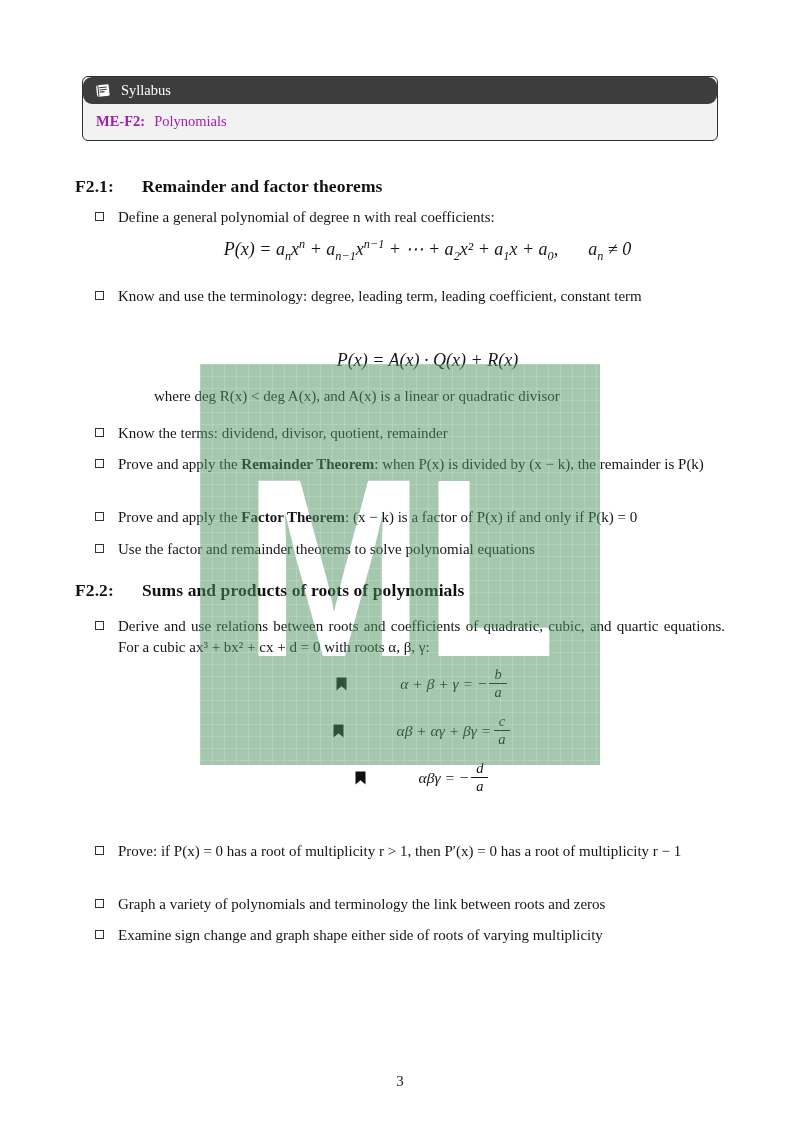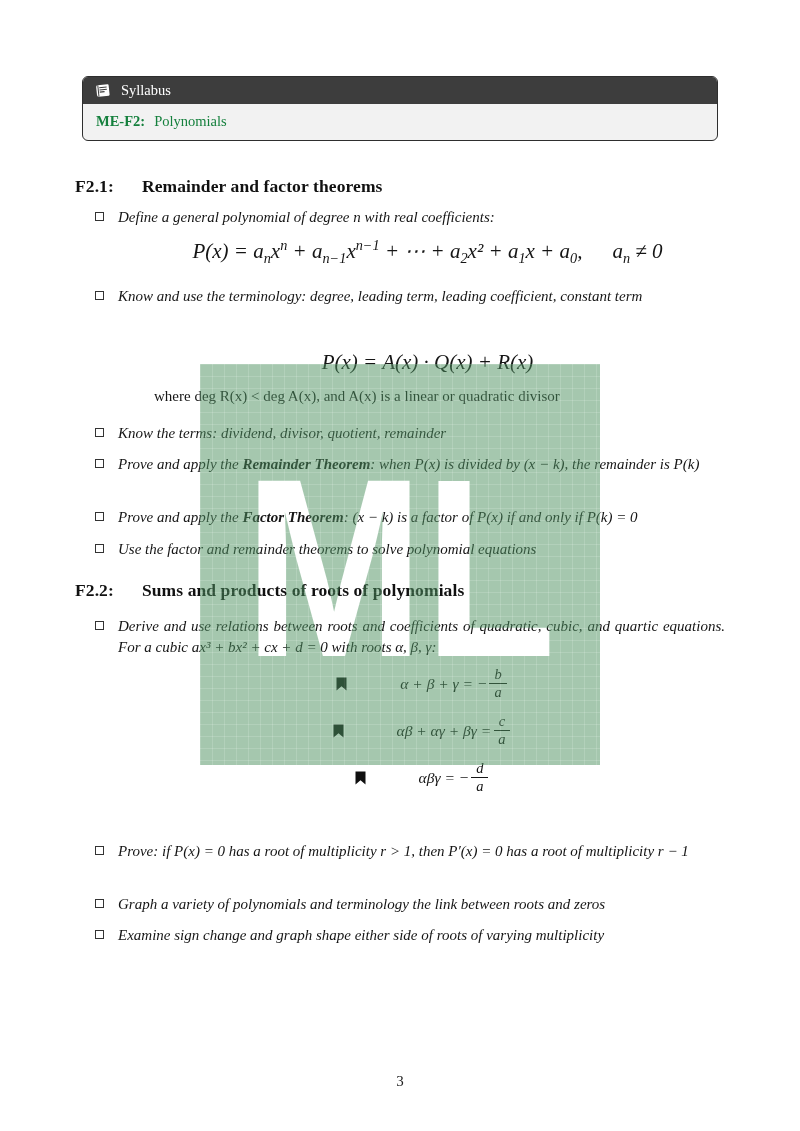--- a/index.html
+++ b/index.html
@@ -15,43 +15,43 @@
 
   
   .syllabus-box{
     position:absolute;top:76px;left:82px;width:636px;
     border:1.6px solid #2e2e2e;border-radius:6px;
     overflow:hidden;background:#f2f2f2;box-sizing:border-box;
   }
   .syl-header{
     background:#3d3d3d;color:#fff;
     height:27px;display:flex;align-items:center;gap:10px;
-    padding:0 12px;font-size:14.5px;
+    padding:0 12px;font-size:14.5px;border-radius:9px;
   }
   .syl-body{
-    padding:9px 13px 10px 13px;font-size:14.5px;color:#15803d;
+    padding:9px 13px 10px 13px;font-size:14.5px;color:#a21caf;
   }
   .syl-body b{margin-right:9px;}
 
   
   .sec{
     position:absolute;left:75px;margin:0;
     font-size:17.5px;font-weight:bold;color:#111;
     letter-spacing:.1px;white-space:nowrap;
   }
   .sec .sec-id{margin-right:28px;}
-  .item{position:absolute;left:95px;right:75px;line-height:21px;font-style:italic;}
+  .item{position:absolute;left:95px;right:75px;line-height:21px;}
   .cbx{
     position:absolute;left:0;top:4.5px;width:9px;height:9px;
     border:1.2px solid #333;background:#fff;box-sizing:border-box;
   }
   .itx{display:block;margin-left:23px;text-align:justify;}
   .dformula{
     position:absolute;left:118px;right:63px;text-align:center;
-    font-size:21px;
+    font-size:18px;
   }
   .math{font-style:italic;}
   .math sub,.math sup{font-size:68%;font-style:italic;}
   .fcond{margin-left:30px;}
   .fnote{position:absolute;left:106px;right:75px;margin-left:48px;}
 
   
   .bkrow{
     position:absolute;left:118px;right:75px;
     display:flex;align-items:center;justify-content:center;gap:53px;

